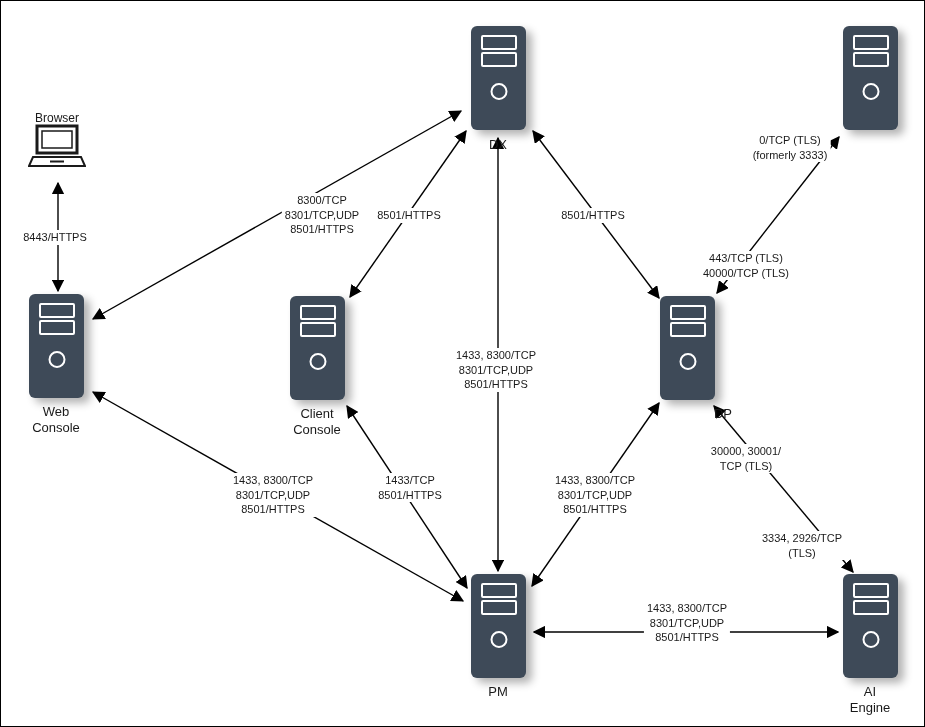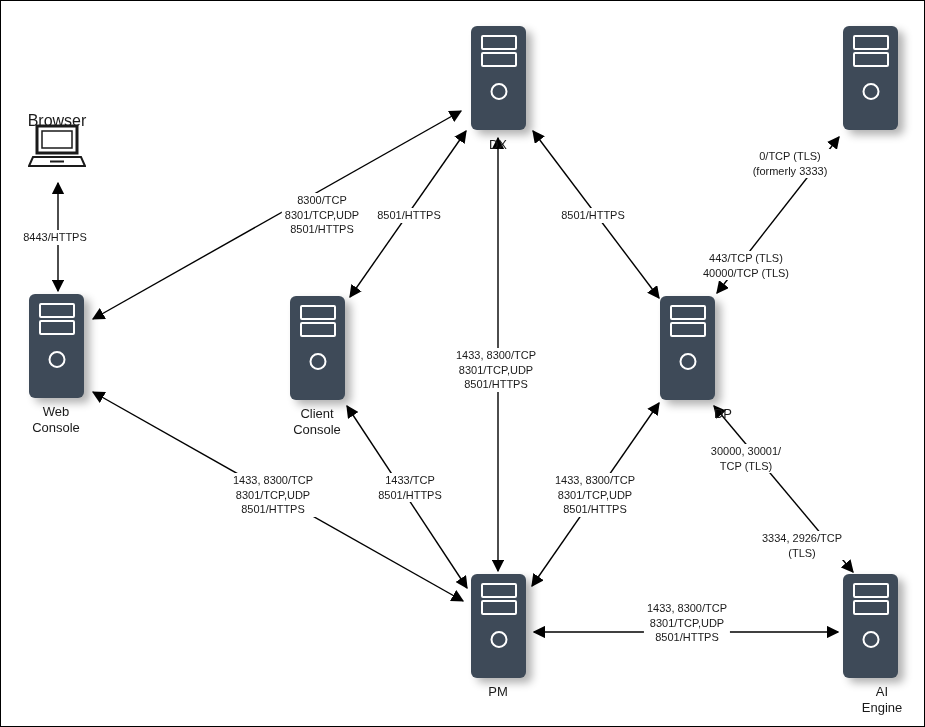--- a/index.html
+++ b/index.html
@@ -60,21 +60,21 @@
     <line class="arrow" x1="713" y1="405" x2="852" y2="571"></line>
     <line class="arrow" x1="533" y1="631" x2="837" y2="631"></line>
   </svg>
 
   <div class="edge-label" style="left:54px;  top:229px;">8443/HTTPS</div>
   <div class="edge-label" style="left:281px; top:192px;margin-left:40px;">8300/TCP
 8301/TCP,UDP
 8501/HTTPS</div>
   <div class="edge-label" style="left:408px; top:207px;">8501/HTTPS</div>
   <div class="edge-label" style="left:592px; top:207px;">8501/HTTPS</div>
-  <div class="edge-label" style="left:789px; top:148px;">0/TCP (TLS)
+  <div class="edge-label" style="left:789px; top:132px;">0/TCP (TLS)
 (formerly 3333)</div>
   <div class="edge-label" style="left:745px; top:250px;">443/TCP (TLS)
 40000/TCP (TLS)</div>
   <div class="edge-label" style="left:495px; top:347px;">1433, 8300/TCP
 8301/TCP,UDP
 8501/HTTPS</div>
   <div class="edge-label" style="left:272px; top:472px;">1433, 8300/TCP
 8301/TCP,UDP
 8501/HTTPS</div>
   <div class="edge-label" style="left:409px; top:472px;">1433/TCP
@@ -83,21 +83,21 @@
 8301/TCP,UDP
 8501/HTTPS</div>
   <div class="edge-label" style="left:745px; top:428px;margin-top:15px;">30000, 30001/
 TCP (TLS)</div>
   <div class="edge-label" style="left:801px; top:530px;">3334, 2926/TCP
 (TLS)</div>
   <div class="edge-label" style="left:686px; top:600px;">1433, 8300/TCP
 8301/TCP,UDP
 8501/HTTPS</div>
 
-  <div class="node-label" style="left:56px; top:110px; font-size:16px;">Browser</div>
+  <div class="node-label" style="left:56px; top:110px; font-size:12px;">Browser</div>
   <svg class="laptop" style="left:27px; top:123px;" width="58" height="54" viewBox="0 0 58 54">
     <rect x="9" y="2" width="40" height="27" fill="#fff" stroke="#1a1a1a" stroke-width="3"></rect>
     <rect x="14" y="7" width="30" height="17" fill="#fff" stroke="#1a1a1a" stroke-width="1.5"></rect>
     <path d="M5,33 H53 L57,42 H1 Z" fill="#fff" stroke="#1a1a1a" stroke-width="2"></path>
     <line x1="22" y1="37.5" x2="36" y2="37.5" stroke="#1a1a1a" stroke-width="2"></line>
   </svg>
 
   <div class="server" style="left: 470px; top: 25px; background: rgb(62, 74, 88);">
     <span class="slot s1"></span>
     <span class="slot s2"></span>
@@ -137,15 +137,15 @@
     <span class="slot s2"></span>
     <span class="led"></span>
   </div>
   <div class="node-label" style="left:497px; top:683px;">PM</div>
 
   <div class="server" style="left: 842px; top: 573px; background: rgb(62, 74, 88);">
     <span class="slot s1"></span>
     <span class="slot s2"></span>
     <span class="led"></span>
   </div>
-  <div class="node-label" style="left:869px; top:683px;margin-left:12px;">AI Engine</div>
+  <div class="node-label" style="left:869px; top:683px;">AI Engine</div>
 
 </div>
 
 </body></html>

